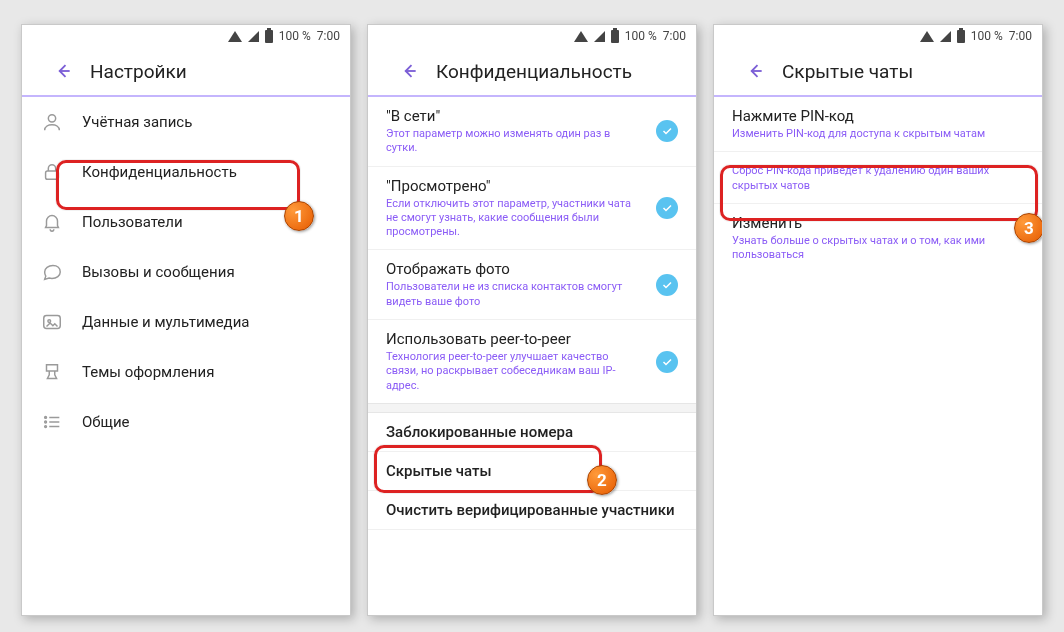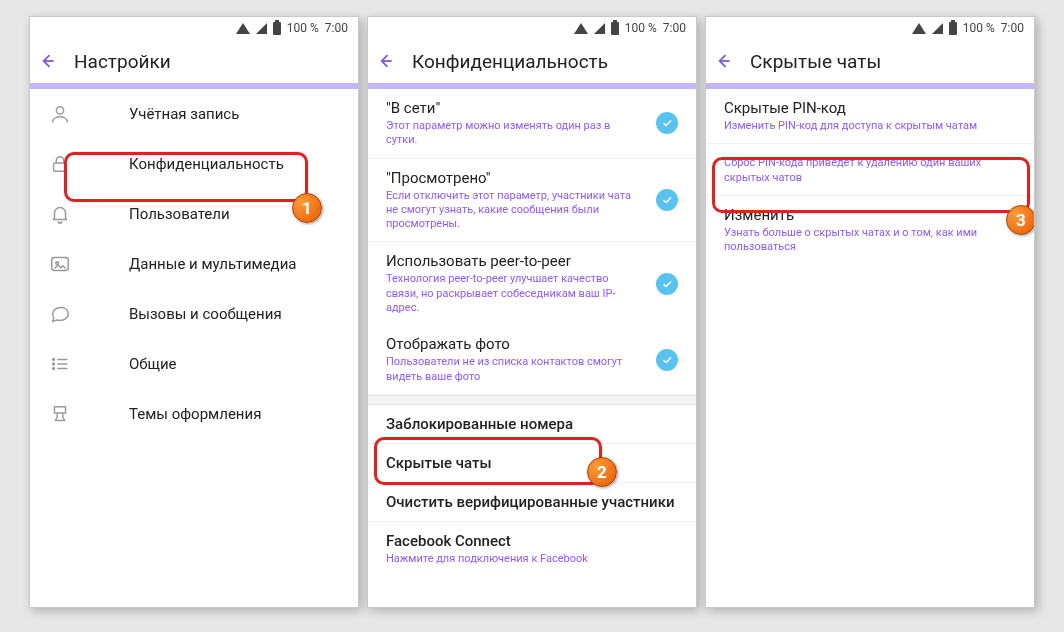--- a/index.html
+++ b/index.html
@@ -10,22 +10,23 @@
     height: 632px;
     overflow: hidden;
     position: relative;
   }
   .canvas {
     position: relative;
     width: 1064px;
     height: 632px;
     padding: 16px 12px;
     display: flex;
-    gap: 8px;
+    gap: 16px;
     justify-content: center;
+    align-items: flex-end;
   }
   .phone {
     width: 330px;
     height: 592px;
     background: #fff;
     border: 1px solid #c9c9c9;
     box-shadow: 3px 3px 10px rgba(0,0,0,0.25);
     position: relative;
     display: flex;
     flex-direction: column;
@@ -57,22 +58,22 @@
   .status-bar .batt {
     width: 8px; height: 13px; background:#444; position:relative; border-radius:1px;
   }
   .status-bar .batt::before {
     content:""; position:absolute; top:-2px; left:2px; width:4px; height:2px; background:#444;
   }
   .titlebar {
     height: 50px;
     display: flex;
     align-items: center;
-    padding: 0 4px;
-    border-bottom: 6px solid #c4b5fd;
+    padding: 0 28px;
+    border-bottom: 2px solid #c4b5fd;
   }
   .titlebar .back {
     width: 26px; height: 26px; display:flex; align-items:center; justify-content:center;
     margin-right: 14px;
     color: #7b5ed6;
   }
   .titlebar h1 {
     font-size: 19px;
     font-weight: 400;
     color: #222;
@@ -89,21 +90,21 @@
     padding: 13px 18px;
     gap: 18px;
     position: relative;
   }
   .row.with-border { border-bottom: 1px solid #f0f0f0; }
   .row .icon {
     width: 24px; height:24px; flex-shrink:0;
     color:#9a9a9a;
     display:flex; align-items:center; justify-content:center;
   }
-  .row .texts { flex:1; min-width:0;margin-left:39px; }
+  .row .texts { flex:1; min-width:0; }
   .row .title { font-size: 15px; color:#222; }
   .row .sub { font-size: 11px; color:#8b5cf6; line-height:1.3; margin-top:2px; }
   .row .title.bold { font-weight:500; }
   .check {
     width:22px; height:22px; border-radius:50%;
     background:#59c3f0;
     display:flex; align-items:center; justify-content:center;
     flex-shrink:0;
   }
   .check svg { width:12px; height:12px; stroke:#fff; stroke-width:3; fill:none; }
@@ -182,61 +183,61 @@
               <path d="M10 20a2 2 0 004 0"></path>
             </svg>
         </span>
         <div class="texts">
             <div class="title">Пользователи</div>
           </div>
       </div>
       <div class="row">
         <span class="icon">
           <svg width="22" height="22" viewBox="0 0 24 24" fill="none" stroke="currentColor" stroke-width="1.6">
+              <path d="M21 12c0 4-4 7-9 7-1.2 0-2.3-.2-3.3-.5L4 20l1.2-3.5C4.4 15.2 4 13.7 4 12c0-4 4-7 9-7s8 3 8 7z"></path>
+            </svg>
+        </span>
+        <div class="texts">
+            <div class="title">Вызовы и сообщения</div>
+          </div>
+      </div>
+      <div class="row">
+        <span class="icon">
+          <svg width="22" height="22" viewBox="0 0 24 24" fill="none" stroke="currentColor" stroke-width="1.6">
               <rect x="3" y="5" width="18" height="14" rx="3"></rect>
               <circle cx="9" cy="11" r="1.5"></circle>
               <path d="M6 17l4-4 3 3 2-2 3 3"></path>
             </svg>
         </span>
         <div class="texts">
             <div class="title">Данные и мультимедиа</div>
           </div>
       </div>
       <div class="row">
         <span class="icon">
           <svg width="22" height="22" viewBox="0 0 24 24" fill="none" stroke="currentColor" stroke-width="1.6">
-              <path d="M21 12c0 4-4 7-9 7-1.2 0-2.3-.2-3.3-.5L4 20l1.2-3.5C4.4 15.2 4 13.7 4 12c0-4 4-7 9-7s8 3 8 7z"></path>
-            </svg>
-        </span>
-        <div class="texts">
-            <div class="title">Вызовы и сообщения</div>
+              <path d="M6 4h12v7H6z"></path>
+              <path d="M9 11v4l-2 4h10l-2-4v-4"></path>
+            </svg>
+        </span>
+        <div class="texts">
+            <div class="title">Темы оформления</div>
           </div>
       </div>
       <div class="row">
         <span class="icon">
           <svg width="22" height="22" viewBox="0 0 24 24" fill="none" stroke="currentColor" stroke-width="1.6">
               <circle cx="5" cy="7" r="1"></circle>
               <circle cx="5" cy="12" r="1"></circle>
               <circle cx="5" cy="17" r="1"></circle>
               <path d="M9 7h11M9 12h11M9 17h11"></path>
             </svg>
         </span>
         <div class="texts">
             <div class="title">Общие</div>
-          </div>
-      </div>
-      <div class="row">
-        <span class="icon">
-          <svg width="22" height="22" viewBox="0 0 24 24" fill="none" stroke="currentColor" stroke-width="1.6">
-              <path d="M6 4h12v7H6z"></path>
-              <path d="M9 11v4l-2 4h10l-2-4v-4"></path>
-            </svg>
-        </span>
-        <div class="texts">
-            <div class="title">Темы оформления</div>
           </div>
       </div>
     </div>
 
     <div class="hl" style="left:34px; top:135px; width:244px; height:50px;"></div>
     <div class="badge" style="left:262px; top:176px;">1</div>
   </div>
 
   <div class="phone">
     <div class="status-bar">
@@ -271,35 +272,35 @@
         <div class="texts">
           <div class="title">"Просмотрено"</div>
           <div class="sub">Если отключить этот параметр, участники чата не смогут узнать, какие сообщения были просмотрены.</div>
         </div>
         <span class="check">
             <svg viewBox="0 0 24 24">
               <path d="M5 12l5 5L20 7"></path>
             </svg>
           </span>
       </div>
-      <div class="row compact noicon">
-        <div class="texts">
-          <div class="title">Использовать peer-to-peer</div>
-          <div class="sub">Технология peer-to-peer улучшает качество связи, но раскрывает собеседникам ваш IP-адрес.</div>
+      <div class="row compact with-border noicon">
+        <div class="texts">
+          <div class="title">Отображать фото</div>
+          <div class="sub">Пользователи не из списка контактов смогут видеть ваше фото</div>
         </div>
         <span class="check">
             <svg viewBox="0 0 24 24">
               <path d="M5 12l5 5L20 7"></path>
             </svg>
           </span>
       </div>
-      <div class="row compact with-border noicon">
-        <div class="texts">
-          <div class="title">Отображать фото</div>
-          <div class="sub">Пользователи не из списка контактов смогут видеть ваше фото</div>
+      <div class="row compact noicon">
+        <div class="texts">
+          <div class="title">Использовать peer-to-peer</div>
+          <div class="sub">Технология peer-to-peer улучшает качество связи, но раскрывает собеседникам ваш IP-адрес.</div>
         </div>
         <span class="check">
             <svg viewBox="0 0 24 24">
               <path d="M5 12l5 5L20 7"></path>
             </svg>
           </span>
       </div>
       <div class="section-gap"></div>
       <div class="row compact with-border noicon">
         <div class="texts">
@@ -308,26 +309,20 @@
       </div>
       <div class="row compact with-border noicon">
         <div class="texts">
             <div class="title bold">Скрытые чаты</div>
           </div>
       </div>
       <div class="row compact with-border noicon">
         <div class="texts">
             <div class="title bold">Очистить верифицированные участники</div>
           </div>
-      </div>
-      <div class="row compact noicon">
-        <div class="texts">
-          <div class="title bold">Facebook Connect</div>
-          <div class="sub">Нажмите для подключения к Facebook</div>
-        </div>
       </div>
     </div>
 
     <div class="hl" style="left:6px; top:420px; width:228px; height:48px;"></div>
     <div class="badge" style="left:219px; top:440px;">2</div>
   </div>
 
   <div class="phone">
     <div class="status-bar">
       <span class="wifi"></span>
@@ -341,21 +336,21 @@
         <svg width="20" height="20" viewBox="0 0 24 24" fill="none" stroke="currentColor" stroke-width="2.2">
             <path d="M15 5l-7 7 7 7"></path>
             <path d="M8 12h12"></path>
           </svg>
       </span>
       <h1>Скрытые чаты</h1>
     </div>
     <div class="list">
       <div class="row compact with-border noicon">
         <div class="texts">
-          <div class="title">Скрытые PIN-код</div>
+          <div class="title">Нажмите PIN-код</div>
           <div class="sub">Изменить PIN-код для доступа к скрытым чатам</div>
         </div>
       </div>
       <div class="row compact with-border noicon">
         <div class="texts">
           <div class="sub">Сброс PIN-кода приведёт к удалению один ваших скрытых чатов</div>
         </div>
       </div>
       <div class="row compact noicon">
         <div class="texts">

